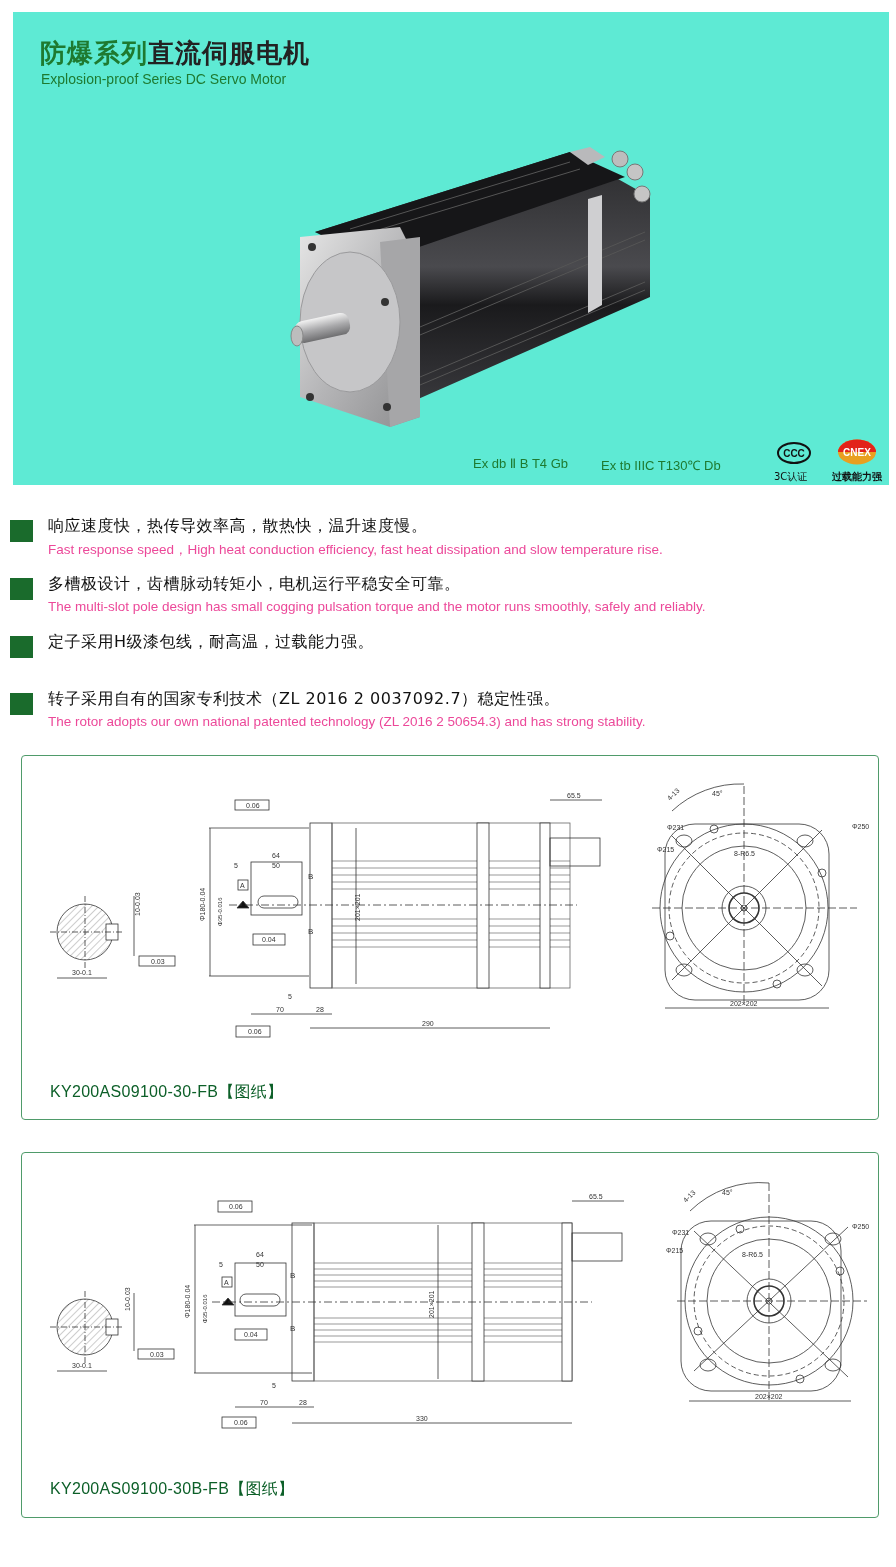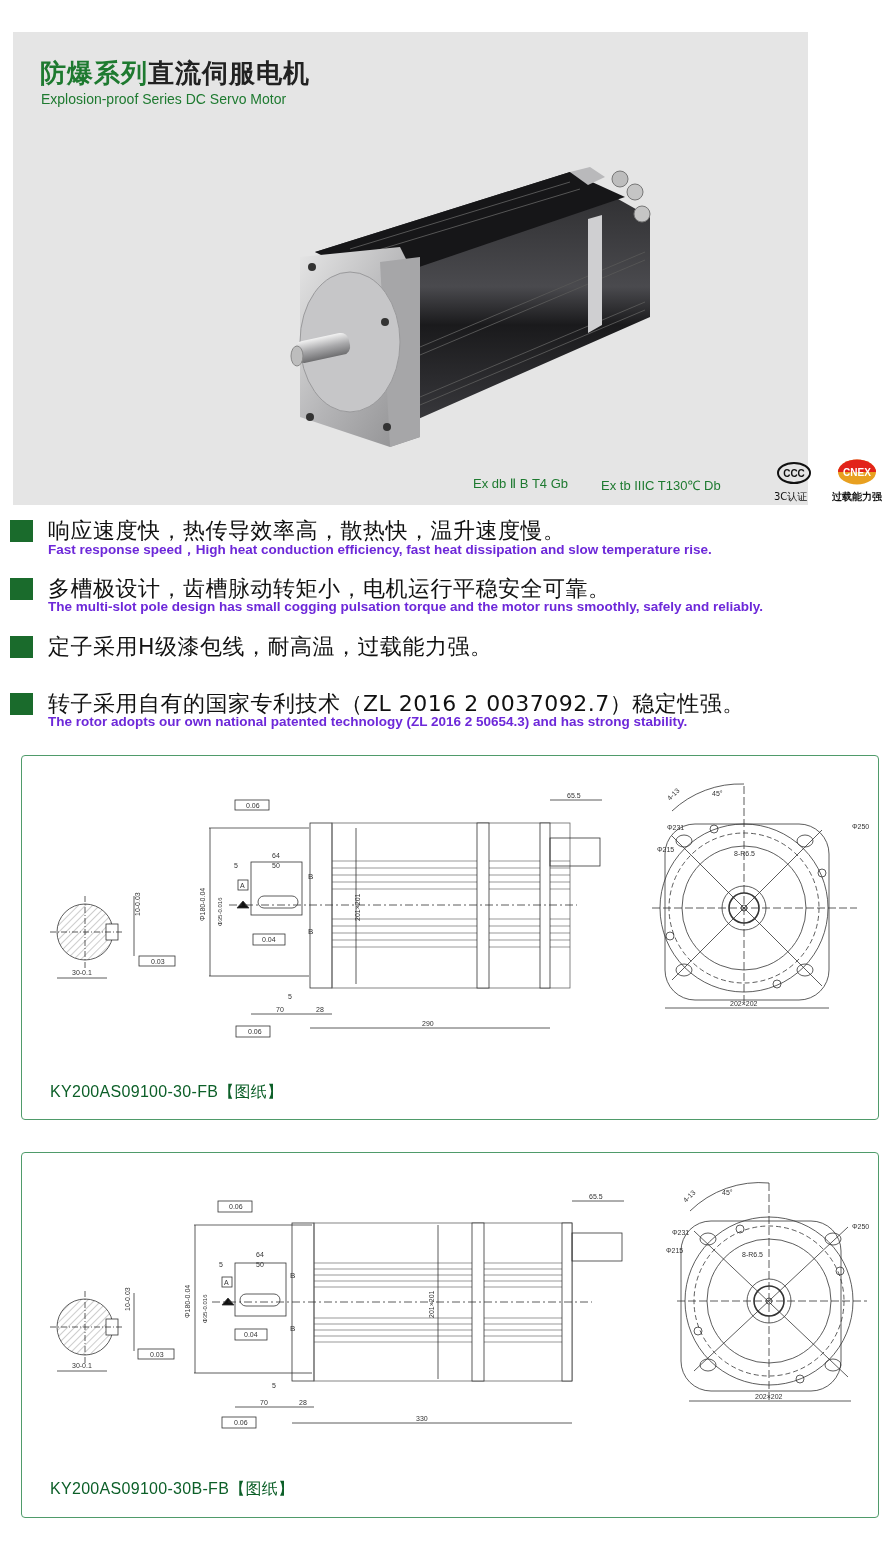--- a/index.html
+++ b/index.html
@@ -1,31 +1,31 @@
 <!DOCTYPE html>
 <html><head>
 <meta charset="utf-8">
 <style>
   * { box-sizing: border-box; margin: 0; padding: 0; }
   body { width: 896px; height: 1567px; background: #ffffff; font-family: "DejaVu Sans", "Liberation Sans", sans-serif; position: relative; overflow: hidden; }
-  .hero { position: absolute; left: 13px; top: 12px; width: 795px; height: 473px; background: #e5e5e5; margin-top: 20px; }
+  .hero { position: absolute; left: 13px; top: 12px; width: 876px; height: 473px; background: #5eead4; }
   .title-cn { position: absolute; left: 27px; top: 24px; font-size: 26px; font-weight: bold; letter-spacing: 1px; color: #222; white-space: nowrap; }
   .title-cn .green { color: #1e7a30; }
   .title-en { position: absolute; left: 28px; top: 59px; font-size: 14px; color: #1e7a30; font-family: "Liberation Sans", sans-serif; }
   .motor { position: absolute; left: 257px; top: 125px; width: 420px; height: 300px; }
   .cert { position: absolute; top: 444px; font-size: 13px; color: #1e7a30; font-family: "Liberation Sans", sans-serif; white-space: nowrap; }
   .badge-ccc { position: absolute; left: 763px; top: 430px; width: 36px; height: 22px; }
   .badge-ccc-label { position: absolute; left: 761px; top: 458px; font-size: 10px; font-weight: normal; color: #111; white-space: nowrap; }
   .badge-cnex { position: absolute; left: 824px; top: 427px; width: 40px; height: 26px; }
   .badge-cnex-label { position: absolute; left: 819px; top: 458px; font-size: 10px; font-weight: bold; color: #111; white-space: nowrap; }
 
   .feature { position: absolute; left: 10px; width: 880px; height: 50px; }
   .feature .sq { position: absolute; left: 0; top: 7px; width: 23px; height: 22px; background: #1a6b2c; }
-  .feature .cn { position: absolute; left: 38px; top: 3px; font-size: 22px; color: #111; white-space: nowrap; letter-spacing: 0.5px; text-align: right; }
-  .feature .en { position: absolute; left: 38px; top: 28px; font-size: 13.5px; color: #6d28d9; white-space: nowrap; font-family: "Liberation Sans", sans-serif; font-weight: bold; }
+  .feature .cn { position: absolute; left: 38px; top: 3px; font-size: 16px; color: #111; white-space: nowrap; letter-spacing: 0.5px; text-align: right; }
+  .feature .en { position: absolute; left: 38px; top: 28px; font-size: 13.5px; color: #ec4899; white-space: nowrap; font-family: "Liberation Sans", sans-serif; }
 
   .panel { position: absolute; left: 21px; width: 858px; border: 1.5px solid #4f9b6a; border-radius: 4px; background: #fff; }
   .panel .model { position: absolute; left: 28px; font-size: 16px; color: #0c5f28; font-family: "Liberation Sans", sans-serif; white-space: nowrap; letter-spacing: 0.3px; text-align: center; }
   .panel svg { position: absolute; left: 0; top: 0; }
   svg text { font-family: "Liberation Sans", sans-serif; }
 </style>
 </head>
 <body>
 
 <div class="hero">

